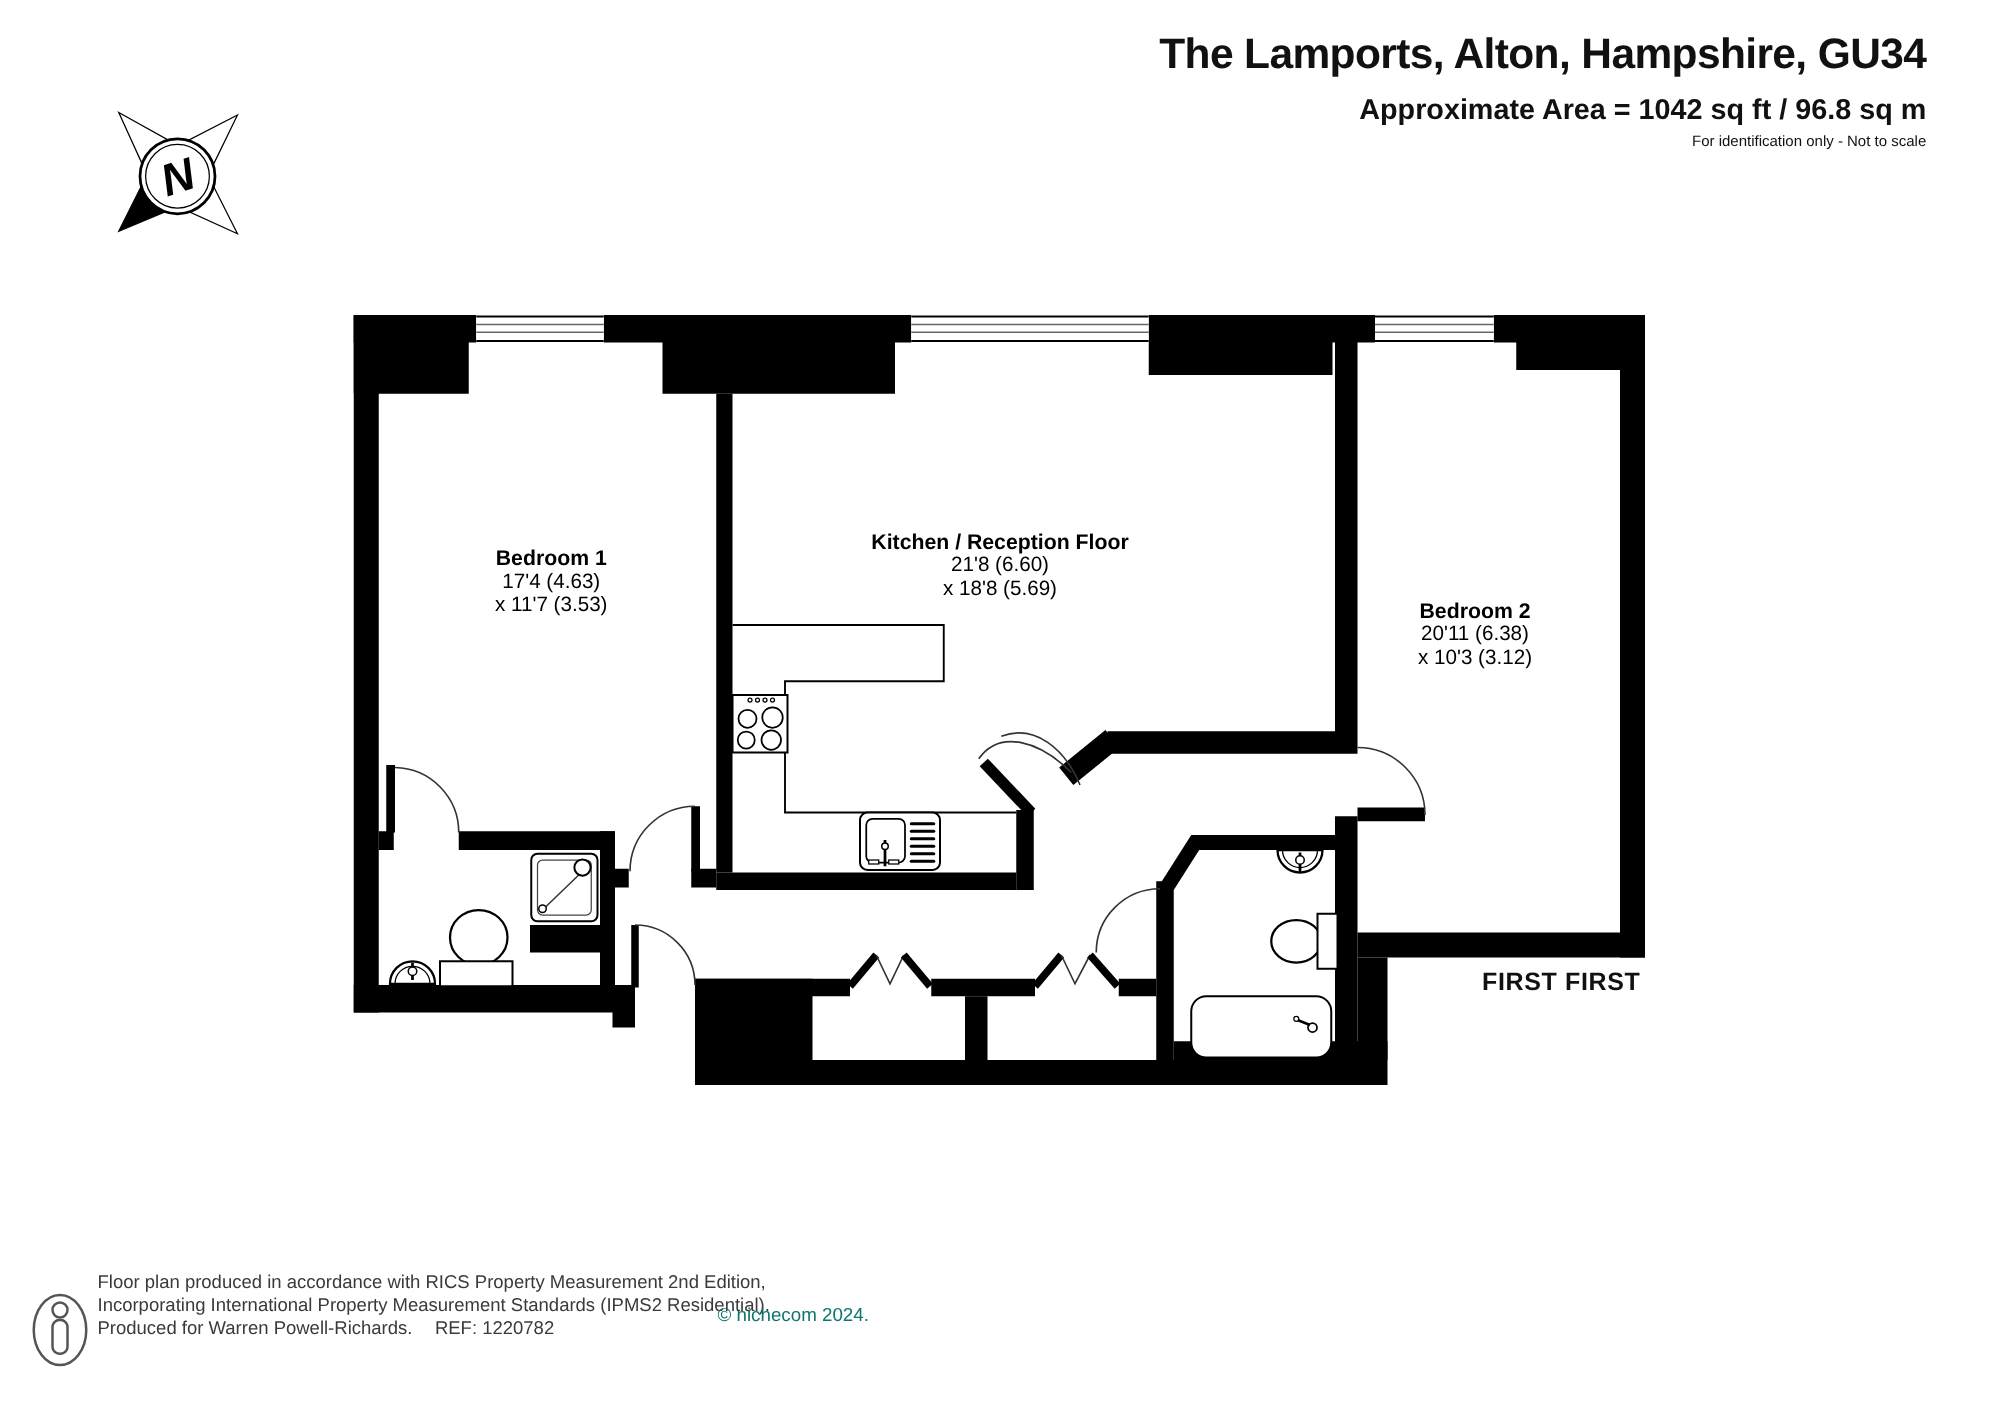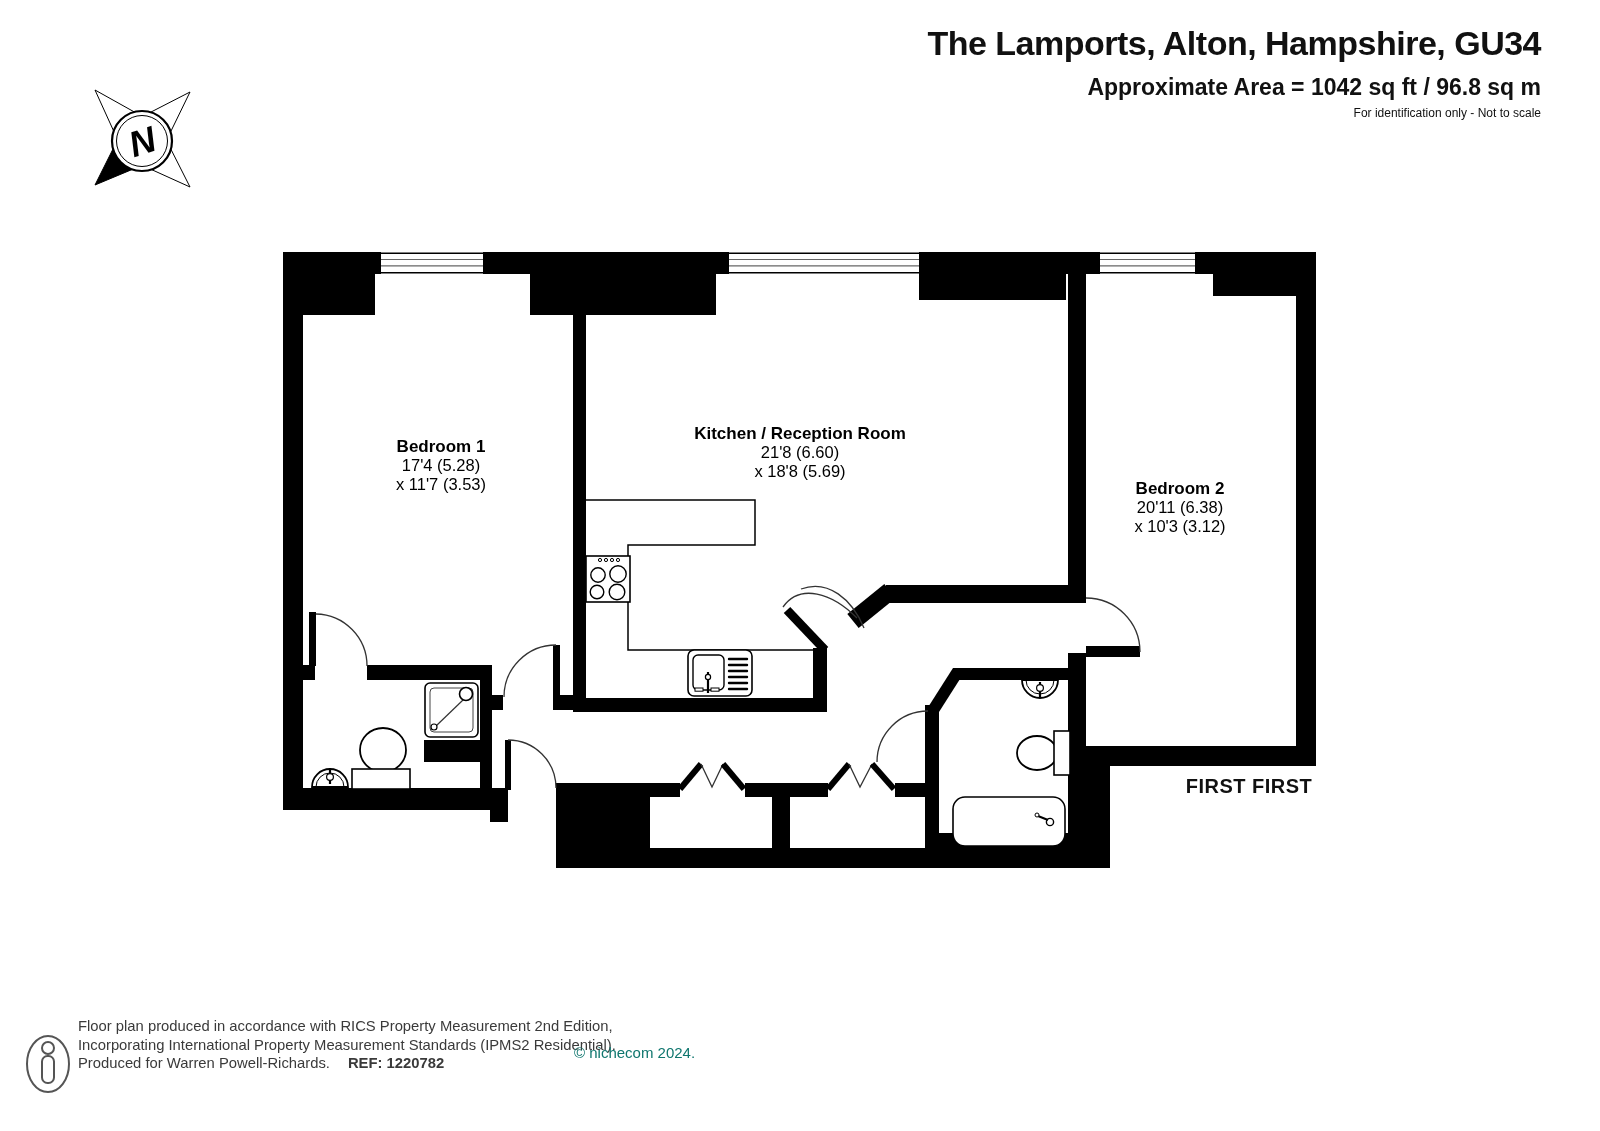--- a/index.html
+++ b/index.html
@@ -10,21 +10,21 @@
   .hdr-title{top:24px;font-size:34px;font-weight:700;letter-spacing:-0.5px;color:#111;}
   .hdr-area{top:74px;font-size:23px;font-weight:700;color:#111;}
   .hdr-note{top:106px;font-size:12px;font-weight:400;color:#111;}
   .room-label{position:absolute;transform:translateX(-50%);text-align:center;
               font-size:16.5px;line-height:19px;color:#000;white-space:nowrap;}
   .room-label .rname{font-weight:700;font-size:17px;}
   .floor-label{position:absolute;transform:translateX(-50%);font-weight:700;
                font-size:20px;letter-spacing:0.5px;color:#111;white-space:nowrap;}
   .footer{position:absolute;left:78px;top:1017px;font-size:14.8px;line-height:18.5px;
           color:#3a3a3a;white-space:nowrap;}
-  .footer .ref{margin-left:18px;font-weight:bold;}
+  .footer .ref{margin-left:18px;}
   .copyright{position:absolute;left:574px;top:1044px;font-size:15px;color:#0f766e;white-space:nowrap;}
 </style>
 </head>
 <body>
 
 <div class="page">
 
   <svg class="plan-svg" viewBox="0 0 1600 1131">
 
     <g fill="#000" stroke="none">
@@ -222,26 +222,26 @@
       <rect x="42" y="1056" width="12" height="27" rx="5.5" stroke-width="2"></rect>
     </g>
   </svg>
 
   <div class="hdr hdr-title">The Lamports, Alton, Hampshire, GU34</div>
   <div class="hdr hdr-area">Approximate Area = 1042 sq ft / 96.8 sq m</div>
   <div class="hdr hdr-note">For identification only - Not to scale</div>
 
   <div class="room-label" style="left:441px;top:437px">
     <div class="rname">Bedroom 1</div>
-    <div>17'4 (5.28)</div>
+    <div>17'4 (4.63)</div>
     <div>x 11'7 (3.53)</div>
   </div>
 
   <div class="room-label" style="left:800px;top:424px">
-    <div class="rname">Kitchen / Reception Room</div>
+    <div class="rname">Kitchen / Reception Floor</div>
     <div>21'8 (6.60)</div>
     <div>x 18'8 (5.69)</div>
   </div>
 
   <div class="room-label" style="left:1180px;top:479px">
     <div class="rname">Bedroom 2</div>
     <div>20'11 (6.38)</div>
     <div>x 10'3 (3.12)</div>
   </div>
 

